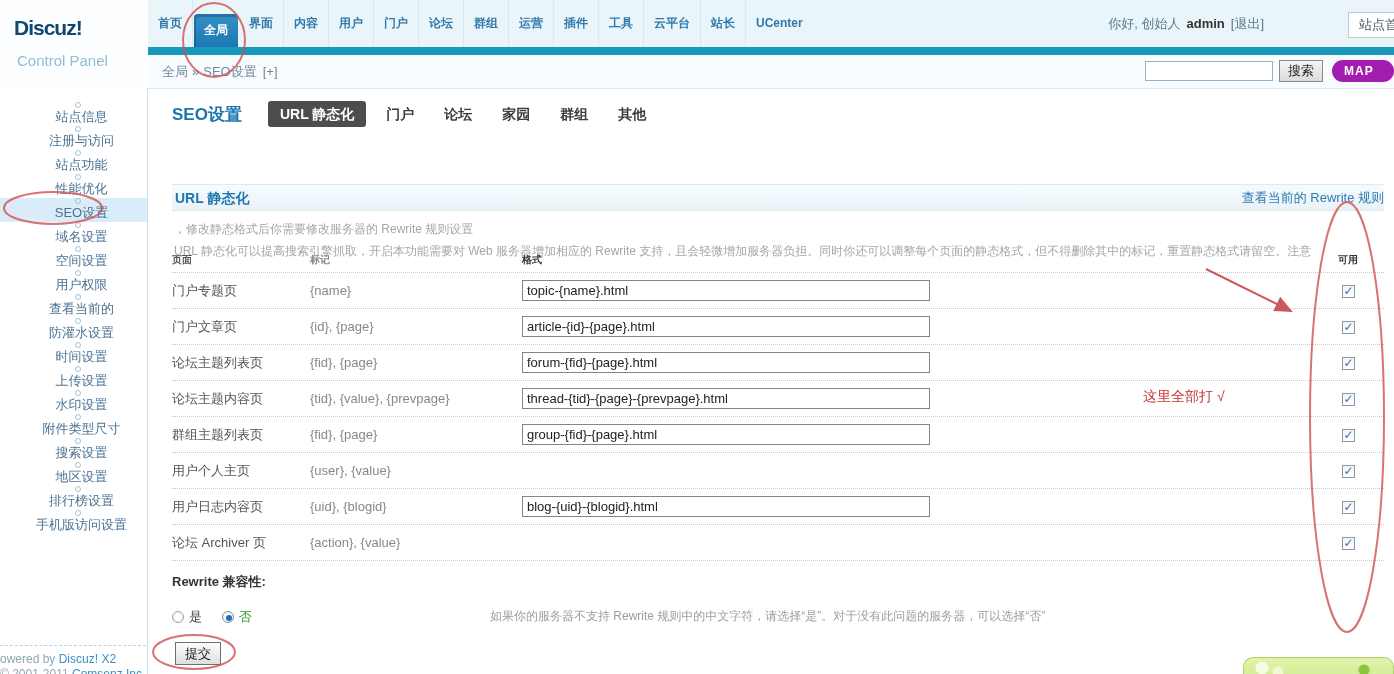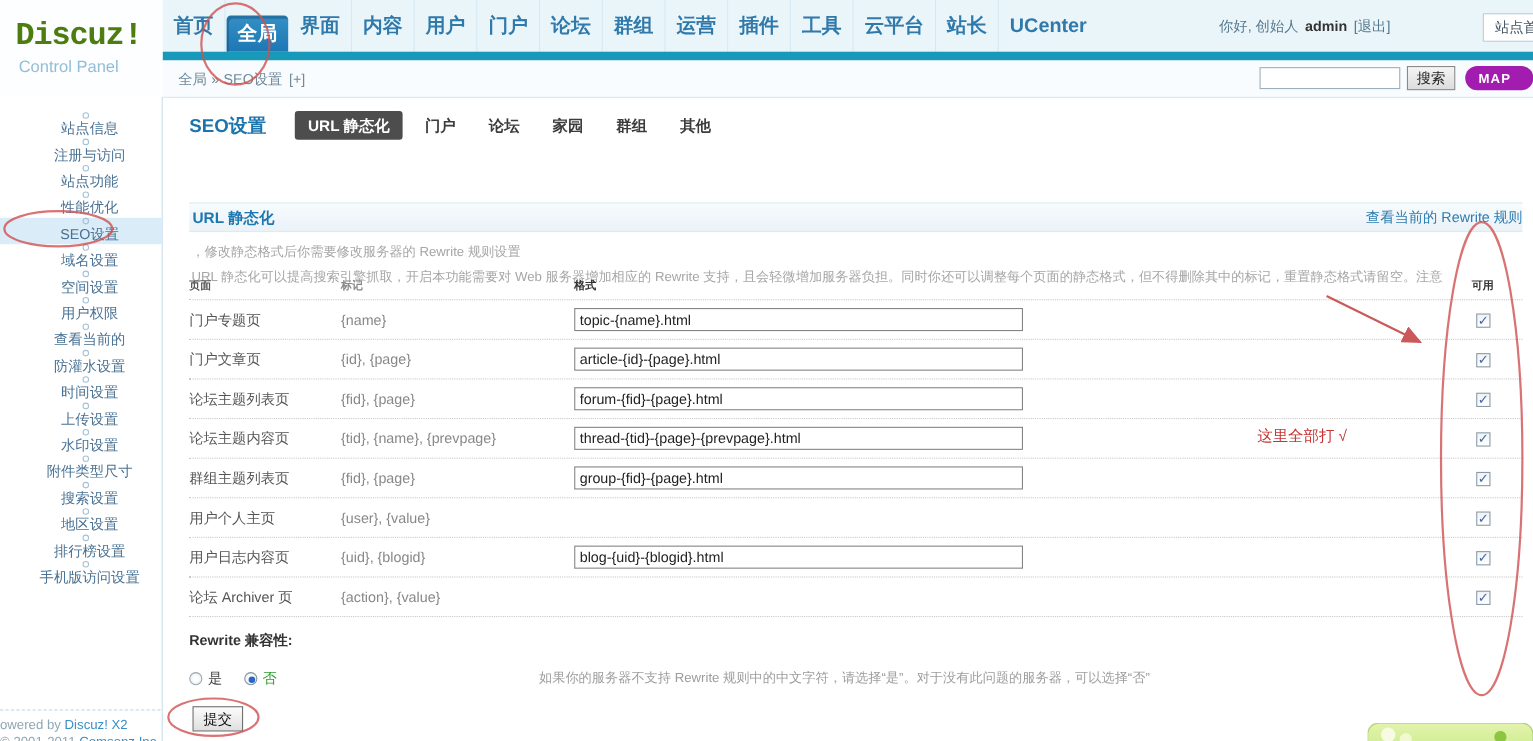--- a/index.html
+++ b/index.html
@@ -2,24 +2,24 @@
 <html><head>
 <meta charset="utf-8">
 <style>
   * { margin:0; padding:0; box-sizing:border-box; }
   html,body { width:1394px; height:674px; overflow:hidden; background:#fff;
     font-family:"Liberation Sans","DejaVu Sans",sans-serif; font-size:13px; color:#333; }
   .page { position:relative; width:1394px; height:674px; background:#fff; }
 
   
   .logo-area { position:absolute; left:0; top:0; width:148px; height:88px; background:#fdfeff; }
-  .logo-text { position:absolute; left:14px; top:16px; font-size:29px; font-weight:bold; color:#4d7c0f; letter-spacing:-1px;font-family:Liberation Mono, monospace; }
+  .logo-text { position:absolute; left:14px; top:16px; font-size:21px; font-weight:bold; color:#0c4a6e; letter-spacing:-1px; }
   .logo-sub { position:absolute; left:17px; top:52px; font-size:15px; color:#92bdd6; }
   .topnav { position:absolute; left:148px; top:0; right:0; height:47px; background:#eaf5fa; display:flex; align-items:flex-end; }
-  .nav-item { height:47px; line-height:47px; padding:0 10px; font-size:18px; font-weight:bold; color:#3079ab;
+  .nav-item { height:47px; line-height:47px; padding:0 10px; font-size:12px; font-weight:bold; color:#3079ab;
     border-right:1px solid #d6e9f2; cursor:pointer; white-space:nowrap; }
   .nav-item:last-child { border-right:none; }
   .nav-item.active { height:33px; line-height:33px; margin:0 1px; border-right:none; border-radius:4px 4px 0 0;
     background:linear-gradient(180deg,#3590c6 0%,#1d77b4 100%); color:#fff;
     box-shadow:inset 2px 3px 0 rgba(10,60,100,.35); }
   .teal-bar { position:absolute; left:148px; top:47px; right:0; height:8px; background:#1899ba; }
   .userbar { position:absolute; right:130px; top:0; height:47px; display:flex; align-items:center; gap:6px;
     color:#56798e; font-size:13px; white-space:nowrap; }
   .userbar b { color:#333; }
   .logout-link { color:#56798e; cursor:pointer; }
@@ -308,21 +308,21 @@
 
           <div class="trow">
             <div class="c1">论坛主题列表页</div>
             <div class="c2">{fid}, {page}</div>
             <div class="c3"><input class="fmt" type="text" value="forum-{fid}-{page}.html" style=""></div>
             <div class="c4"><span class="cb checked"></span></div>
           </div>
 
           <div class="trow">
             <div class="c1">论坛主题内容页</div>
-            <div class="c2">{tid}, {name}, {prevpage}</div>
+            <div class="c2">{tid}, {value}, {prevpage}</div>
             <div class="c3"><input class="fmt" type="text" value="thread-{tid}-{page}-{prevpage}.html" style=""></div>
             <div class="c4"><span class="cb checked"></span></div>
           </div>
 
           <div class="trow">
             <div class="c1">群组主题列表页</div>
             <div class="c2">{fid}, {page}</div>
             <div class="c3"><input class="fmt" type="text" value="group-{fid}-{page}.html" style=""></div>
             <div class="c4"><span class="cb checked"></span></div>
           </div>

